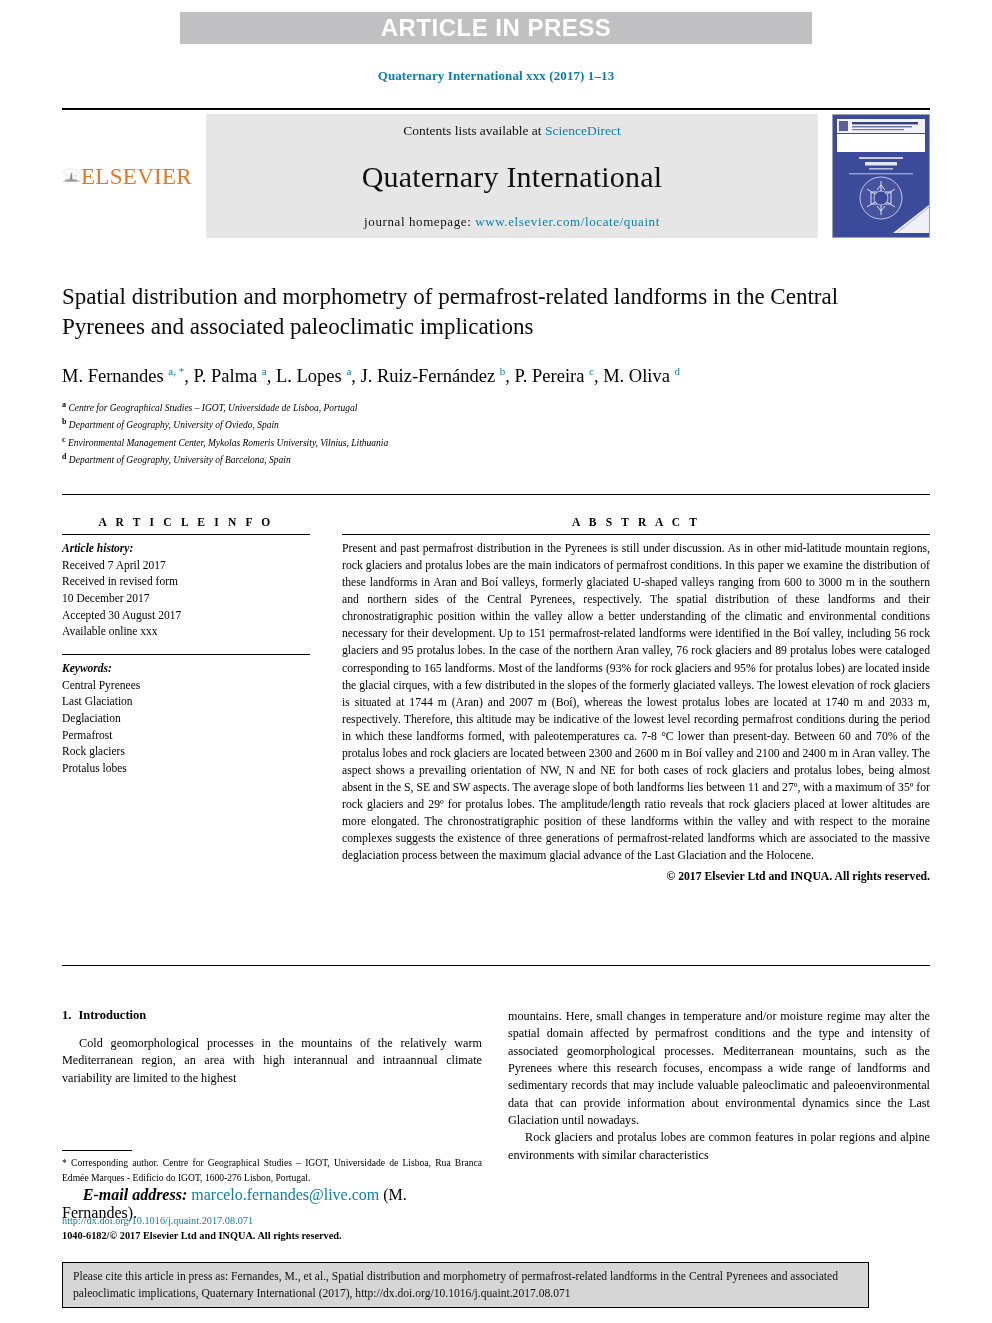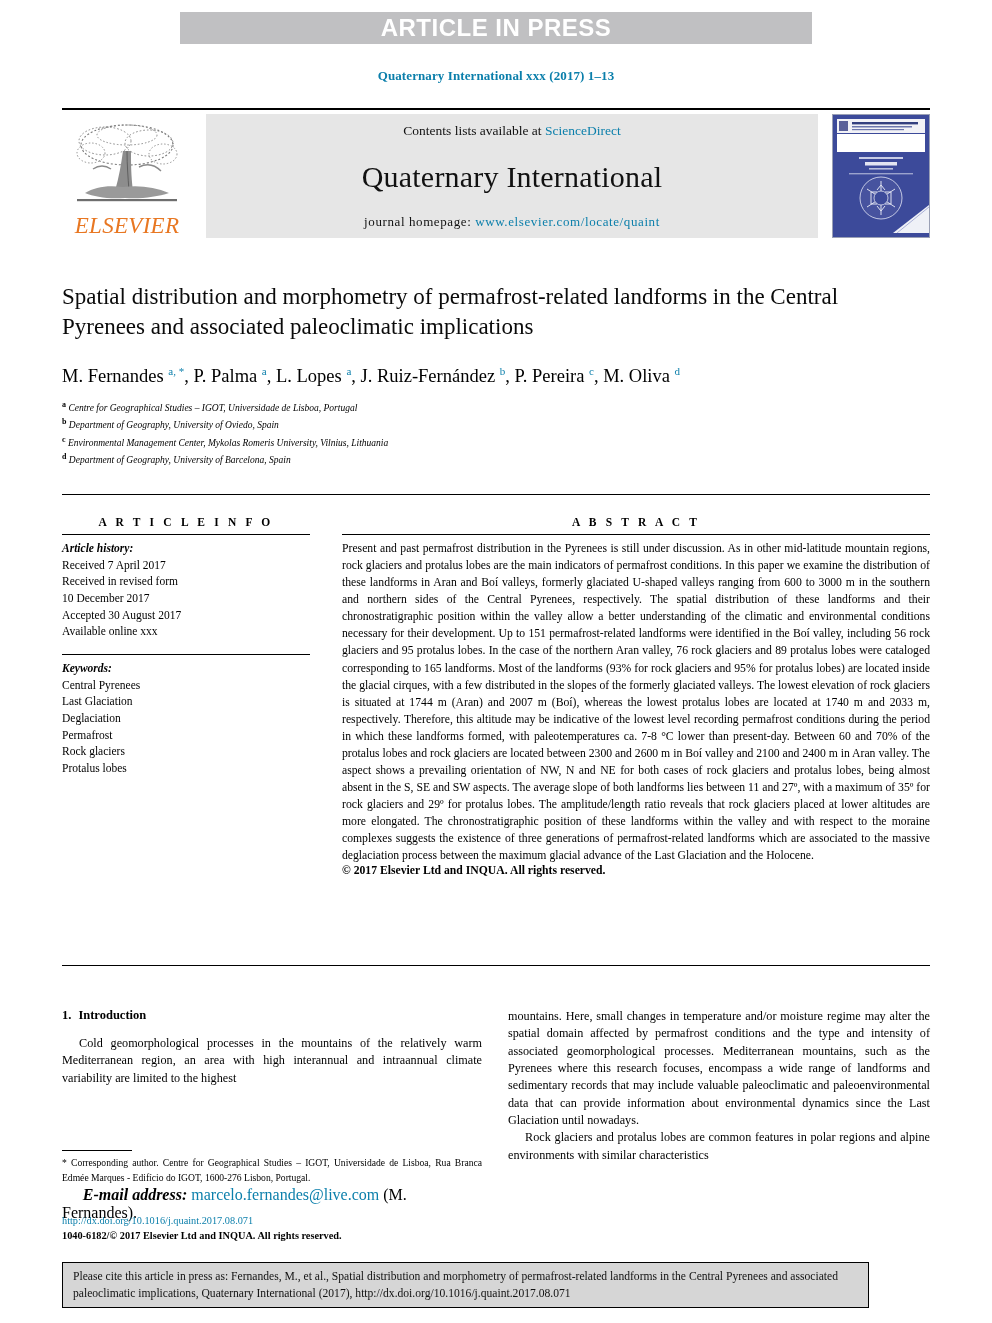--- a/index.html
+++ b/index.html
@@ -57,25 +57,23 @@
     width: 868px;
     border-top: 2px solid #000;
     padding-top: 4px;
     display: flex;
     align-items: stretch;
   }
   .elsevier-logo {
     width: 130px;
     flex: none;
     display: flex;
-    flex-direction: column;
     align-items: center;
-    justify-content: flex-end;
+    justify-content: flex-start;
     padding-bottom: 1px;
-    font-style: italic;
   }
   .tree-svg { display: block; }
   .elsevier-word {
     font-family: "Liberation Serif", serif;
     font-size: 23px;
     letter-spacing: 0.3px;
     color: #e87722;
     line-height: 1;
     margin-top: 1px;
   }
@@ -199,22 +197,22 @@
     font-weight: bold;
   }
   .info-spacer { height: 14px; }
 
   .abstract-body {
     font-size: 11.7px;
     line-height: 1.46;
     text-align: justify;
   }
   .copyright-line {
-    margin-top: 0;
-    text-align: left;
+    margin-top: 6px;
+    text-align: right;
     font-size: 11.7px;
     font-weight: bold;
   }
 
   #rule-under-abstract { top: 965px; }
 
   
   .col-left {
     position: absolute;
     left: 62px;

